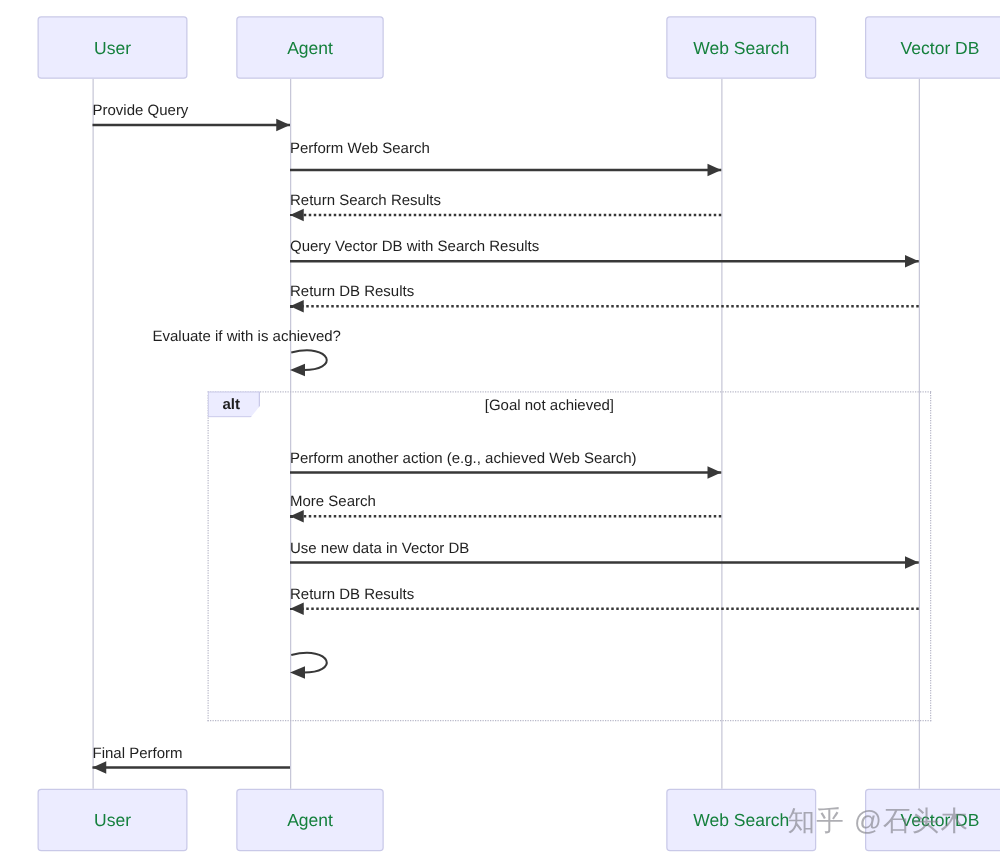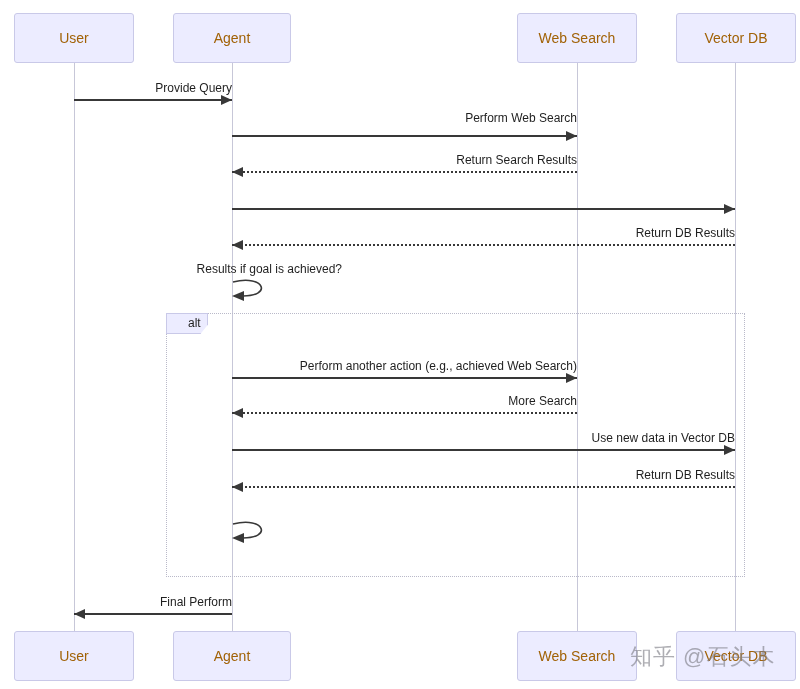--- a/index.html
+++ b/index.html
@@ -3,41 +3,41 @@
 <meta charset="utf-8">
 <style>
   html,body{margin:0;padding:0;background:#ffffff;}
   .canvas{position:relative;width:800px;height:689px;background:#ffffff;
           font-family:"Liberation Sans",sans-serif;overflow:hidden;}
 
   .lifeline{position:absolute;top:63px;height:568px;width:1px;background:#c7c7d8;z-index:1;}
 
   .actor{position:absolute;width:120px;height:50px;background:#ECECFF;border:1px solid #c9c9e8;
          border-radius:3px;display:flex;align-items:center;justify-content:center;
-         font-size:14px;color:#a16207;z-index:10;box-sizing:border-box;}
+         font-size:14px;color:#15803d;z-index:10;box-sizing:border-box;margin-left:16px;}
 
-  .msg-label{position:absolute;font-size:12px;color:#1f1f1f;text-align:right;
+  .msg-label{position:absolute;font-size:12px;color:#1f1f1f;text-align:left;
              white-space:nowrap;height:16px;line-height:16px;z-index:5;}
 
   .line{position:absolute;height:0;z-index:4;}
   .line.solid{border-top:2px solid #383838;}
   .line.dashed{border-top:2px dotted #383838;}
 
   .arr{position:absolute;width:0;height:0;z-index:6;}
   .arr.right{border-left:11px solid #383838;border-top:5px solid transparent;border-bottom:5px solid transparent;}
   .arr.left{border-right:11px solid #383838;border-top:5px solid transparent;border-bottom:5px solid transparent;}
 
   .self-loop{position:absolute;z-index:6;}
 
   .alt-frame{position:absolute;left:166px;top:313px;width:579px;height:264px;
              border:1px dotted #b9b9c9;z-index:3;box-sizing:border-box;}
   .alt-tab{position:absolute;left:-1px;top:-1px;width:42px;height:21px;background:#ECECFF;
            border:1px solid #c9c9e8;box-sizing:border-box;
            clip-path:polygon(0 0,100% 0,100% 55%,82% 100%,0 100%);
-           font-size:12px;font-weight:normal;color:#1f1f1f;line-height:19px;padding-left:21px;}
+           font-size:12px;font-weight:bold;color:#1f1f1f;line-height:19px;padding-left:11px;}
   .alt-cond{position:absolute;left:0;top:3px;width:545px;text-align:center;
             font-size:12px;color:#1f1f1f;white-space:nowrap;}
 
   .watermark{position:absolute;left:630px;top:642px;font-size:22px;letter-spacing:1px;
              color:rgba(125,125,132,0.62);z-index:30;white-space:nowrap;}
 </style>
 </head>
 <body>
 
 <div class="canvas">
@@ -78,35 +78,37 @@
   <div class="arr right" style="left:221px;top:95px"></div>
 
   <div class="msg-label" style="left:232px;top:110px;width:345px">Perform Web Search</div>
   <div class="line solid" style="left:232px;top:135px;width:345px"></div>
   <div class="arr right" style="left:566px;top:131px"></div>
 
   <div class="msg-label" style="left:232px;top:152px;width:345px">Return Search Results</div>
   <div class="line dashed" style="left:232px;top:171px;width:345px"></div>
   <div class="arr left" style="left:232px;top:167px"></div>
 
+  <div class="msg-label" style="left:232px;top:189px;width:503px">Query Vector DB with Search Results</div>
   <div class="line solid" style="left:232px;top:208px;width:503px"></div>
   <div class="arr right" style="left:724px;top:204px"></div>
 
   <div class="msg-label" style="left:232px;top:225px;width:503px">Return DB Results</div>
   <div class="line dashed" style="left:232px;top:244px;width:503px"></div>
   <div class="arr left" style="left:232px;top:240px"></div>
 
-  <div class="msg-label" style="left:122px;top:261px;width:220px">Results if goal is achieved?</div>
+  <div class="msg-label" style="left:122px;top:261px;width:220px">Evaluate if with is achieved?</div>
   <svg class="self-loop" style="left:231px;top:277px" width="46" height="26" viewBox="0 0 46 26">
     <path d="M2,5 C34,-3 42,20 10,19" fill="none" stroke="#383838" stroke-width="1.6"></path>
     <polygon points="1,19 13,14 13,24" fill="#383838"></polygon>
   </svg>
 
   <div class="alt-frame">
     <div class="alt-tab">alt</div>
+    <div class="alt-cond">[Goal not achieved]</div>
   </div>
 
   <div class="msg-label" style="left:232px;top:358px;width:345px">Perform another action (e.g., achieved Web Search)</div>
   <div class="line solid" style="left:232px;top:377px;width:345px"></div>
   <div class="arr right" style="left:566px;top:373px"></div>
 
   <div class="msg-label" style="left:232px;top:393px;width:345px">More Search</div>
   <div class="line dashed" style="left:232px;top:412px;width:345px"></div>
   <div class="arr left" style="left:232px;top:408px"></div>
 

